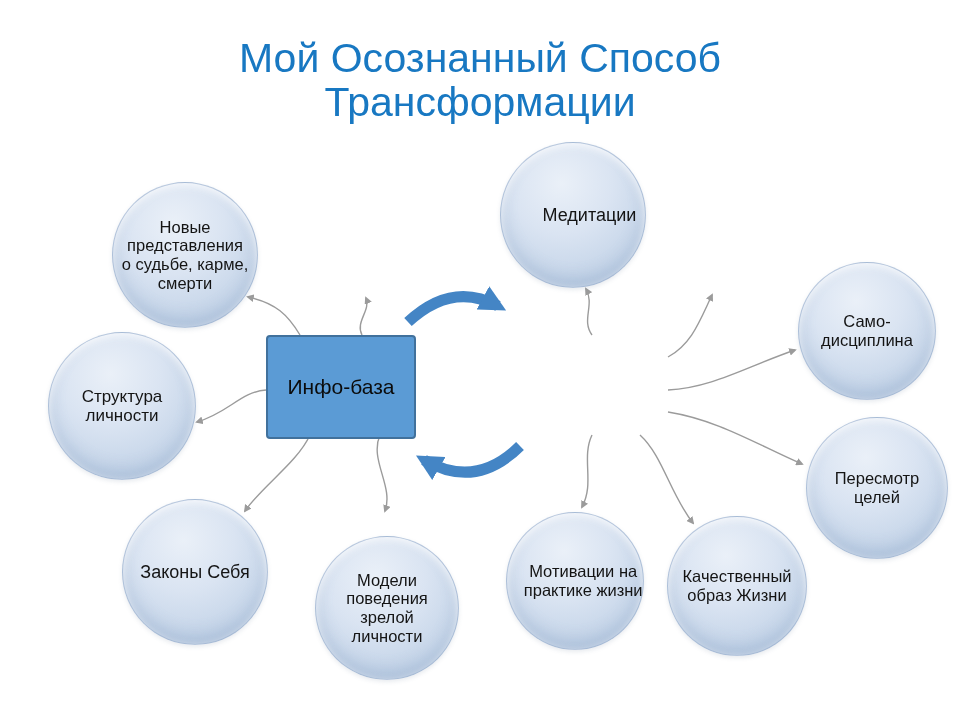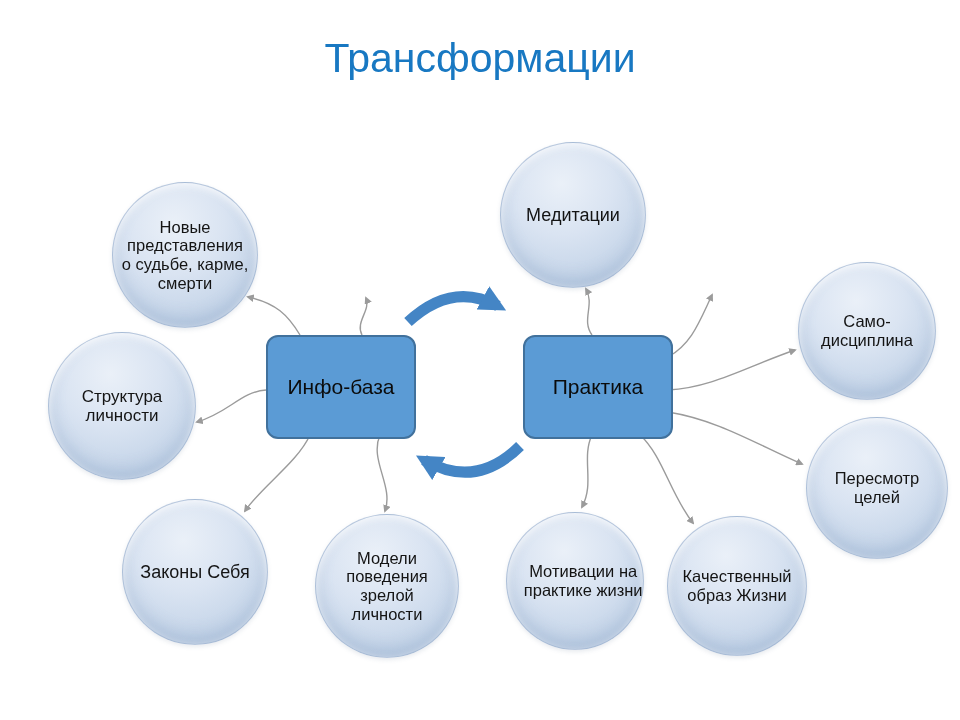--- a/index.html
+++ b/index.html
@@ -18,48 +18,49 @@
     background:radial-gradient(circle at 42% 28%, #EAF0F8 0%, #DAE4F2 38%, #C4D4E8 74%, #B3C6DE 100%);
     border:1px solid rgba(130,155,190,0.40);
     box-shadow: inset 0 3px 8px rgba(255,255,255,0.85),
                 inset 0 -8px 16px rgba(115,145,185,0.30),
                 0 2px 4px rgba(100,120,150,0.15);
     display:flex;align-items:center;justify-content:center;text-align:center;
     color:#141414;font-size:16.5px;line-height:1.13;
   }
   .bubble > span{display:block;width:88%;}
   .cbox{
-    position:absolute;width:146px;height:100px;border-radius:12px;
+    position:absolute;width:146px;height:100px;border-radius:4px;
     background:#5B9BD5;border:2px solid #41719C;
     display:flex;align-items:center;justify-content:center;text-align:center;
     color:#0b0b0b;font-size:21px;
   }
   
   .b-novye       {left:112px;top:182px;width:144px;height:144px;}
   .b-mnogomirie  {left:291px;top:142px;width:152px;height:152px;}
-  .b-meditacii   {left:500px;top:142px;width:144px;height:144px;font-size:18px;}
+  .b-meditacii   {left:500px;top:142px;width:144px;height:144px;font-size:18px;text-align:right;}
   .b-pismennye   {left:675px;top:161px;width:138px;height:138px;}
   .b-samodiscip  {left:798px;top:262px;width:136px;height:136px;}
   .b-peresmotr   {left:806px;top:417px;width:140px;height:140px;}
   .b-kachestv    {left:667px;top:516px;width:138px;height:138px;}
   .b-motivacii   {left:506px;top:512px;width:136px;height:136px;justify-content:flex-end;}
-  .b-modeli      {left:315px;top:514px;width:142px;height:142px;text-align:center;}
+  .b-modeli      {left:315px;top:536px;width:142px;height:142px;text-align:center;}
   .b-zakony      {left:122px;top:499px;width:144px;height:144px;font-size:18px;}
   .b-struktura   {left:48px; top:332px;width:146px;height:146px;font-size:17px;}
   .box-info      {left:266px;top:335px;}
   .box-praktika  {left:523px;top:335px;}
   .glink{stroke:#9B9B9B;stroke-width:1.4;fill:none;}
   .cyc{stroke:#4485C5;stroke-width:11;fill:none;}
 </style>
 </head>
 <body>
 
 <div class="stage">
 
   <div class="title">
+    <div>Мой Осознанный Способ</div>
     <div>Трансформации</div>
   </div>
 
   <svg class="links" viewBox="0 0 960 720" xmlns="http://www.w3.org/2000/svg">
     <defs>
       <marker id="ga" viewBox="0 0 4 4" refX="3" refY="2" markerWidth="5.5" markerHeight="5.5" orient="auto" markerUnits="strokeWidth">
         <path d="M0,0 L4,2 L0,4 Z" fill="#9B9B9B"></path>
       </marker>
       <marker id="ba" viewBox="0 0 4 4" refX="2.6" refY="2" markerWidth="2.4" markerHeight="2.4" orient="auto" markerUnits="strokeWidth">
         <path d="M0,0 L4,2 L0,4 Z" fill="#4485C5"></path>
@@ -107,17 +108,14 @@
   <div class="bubble b-zakony">
     <span>Законы Себя</span>
   </div>
   <div class="bubble b-struktura">
     <span>Структура личности</span>
   </div>
 
   <div class="cbox box-info">
     <span>Инфо-база</span>
   </div>
-  <div class="cbox box-praktika">
-    <span>Практика</span>
-  </div>
 
 </div>
 
 </body></html>

